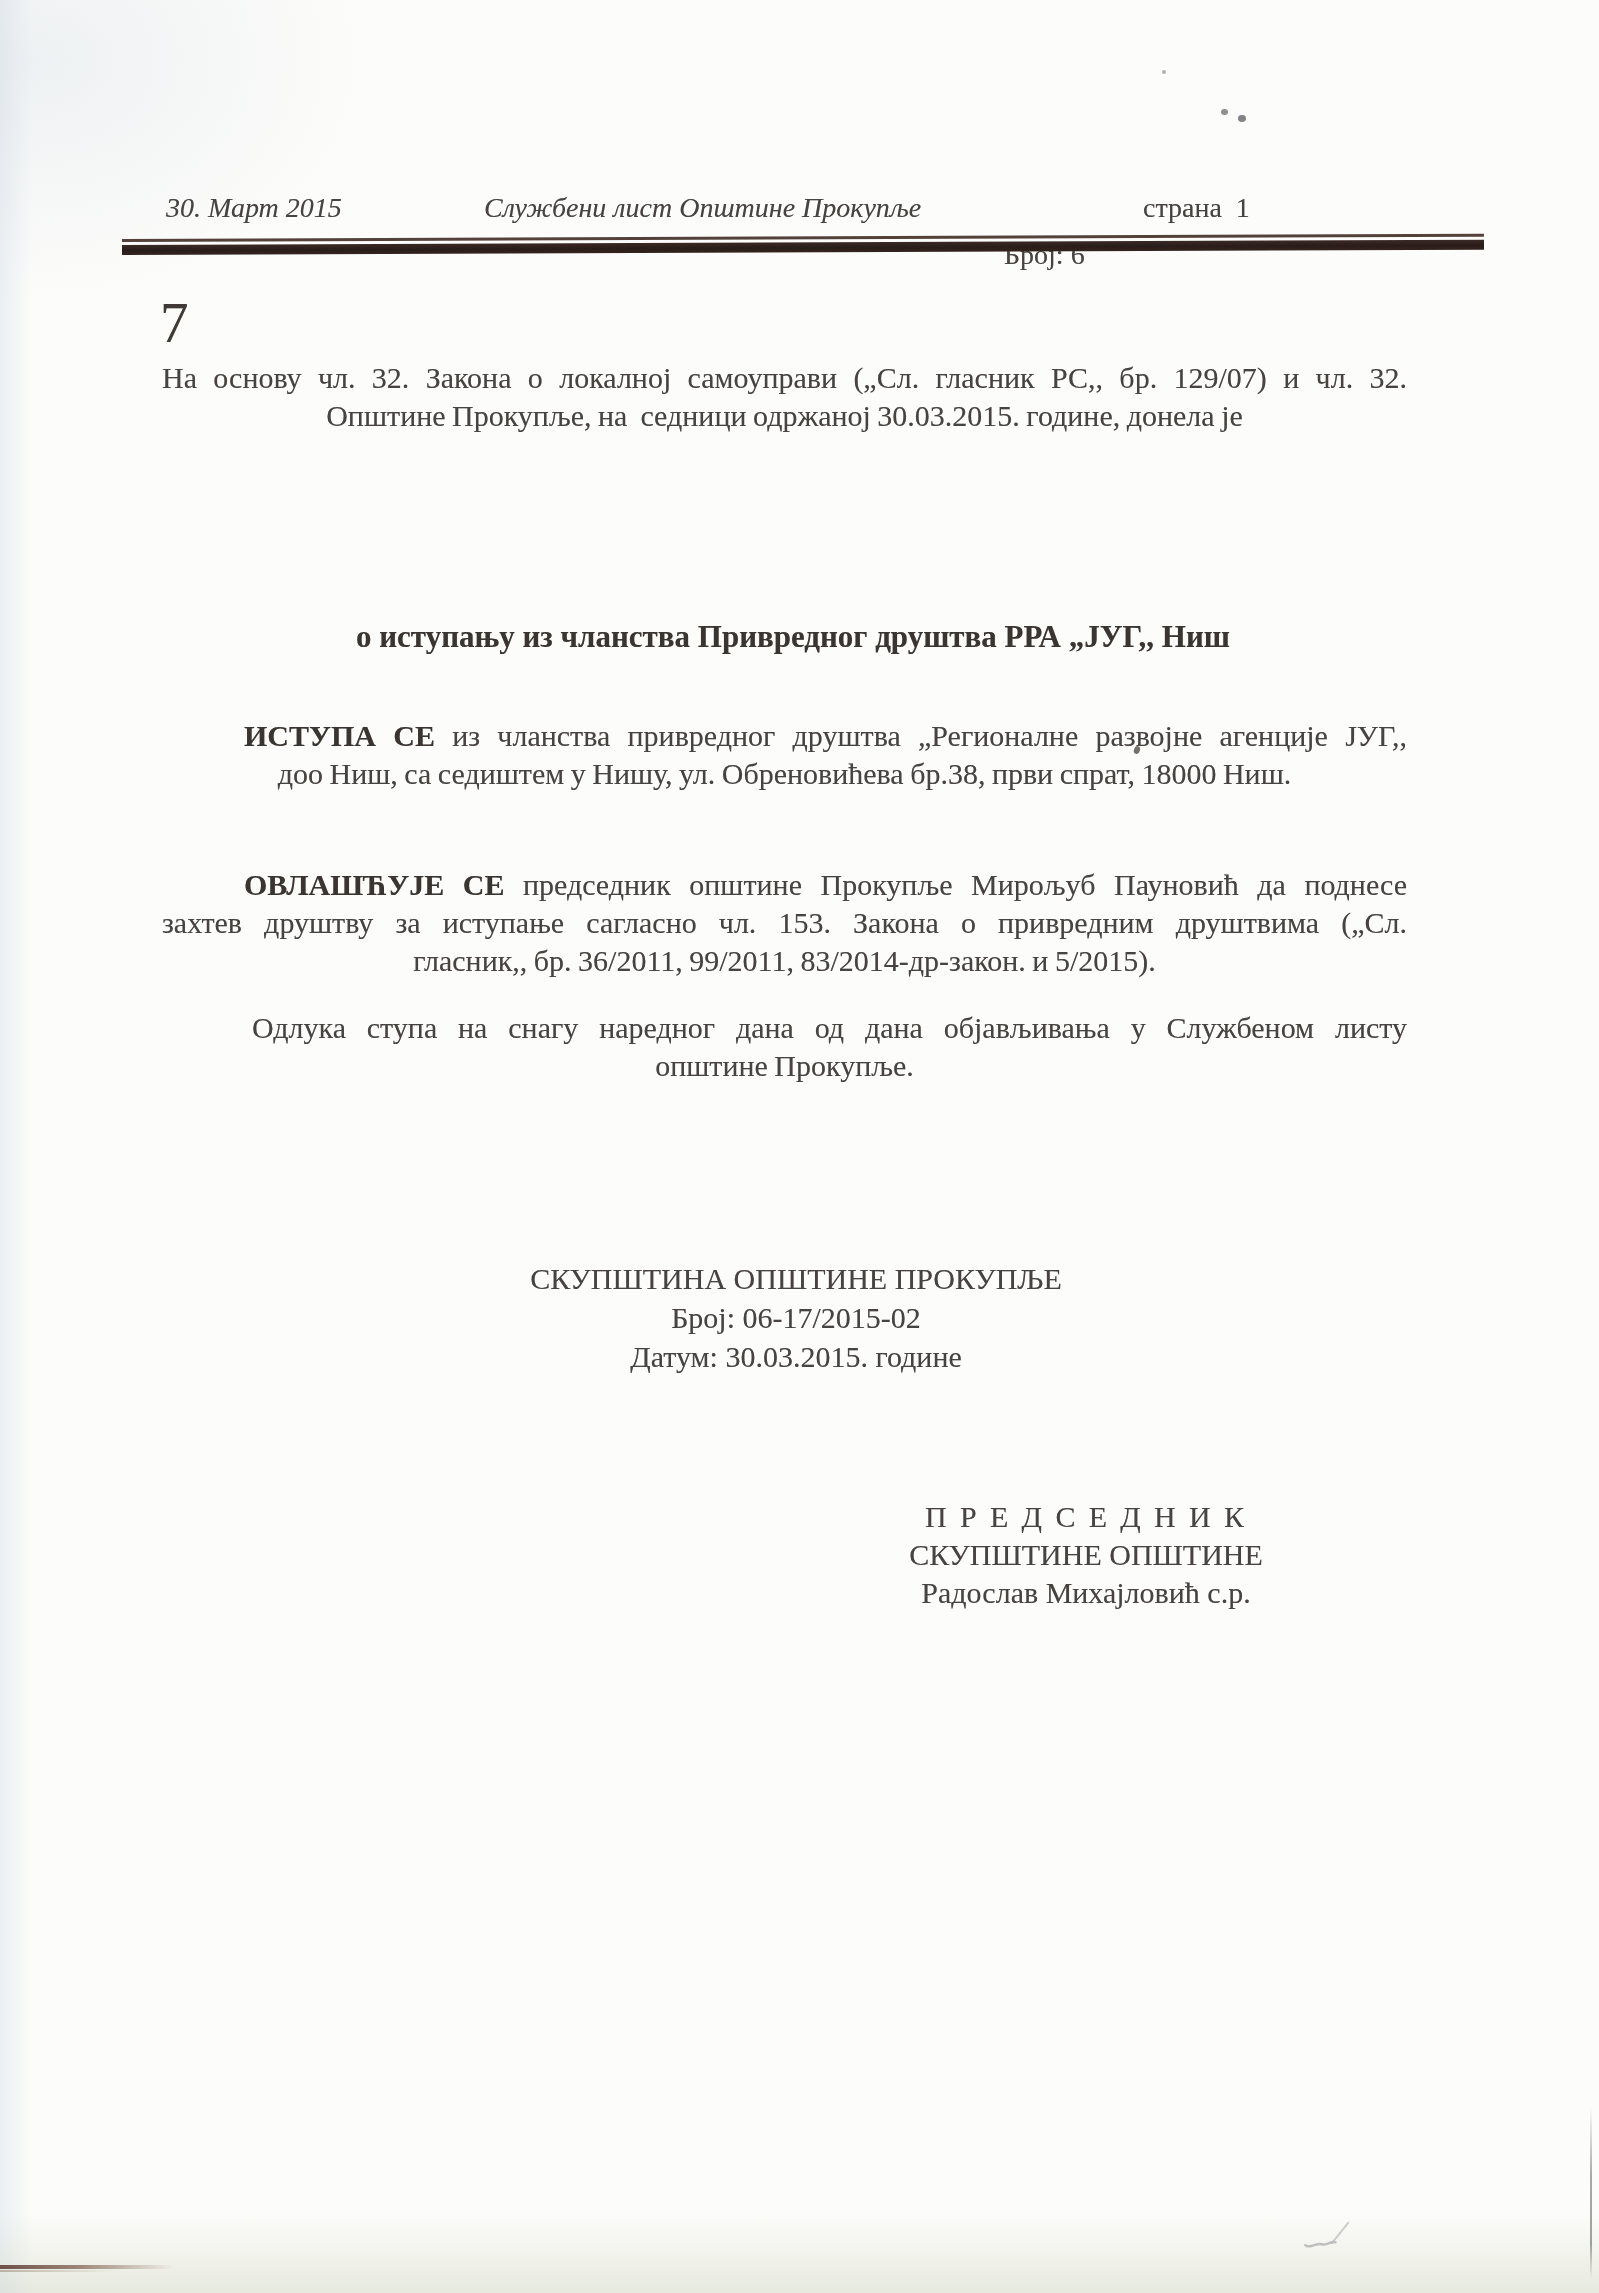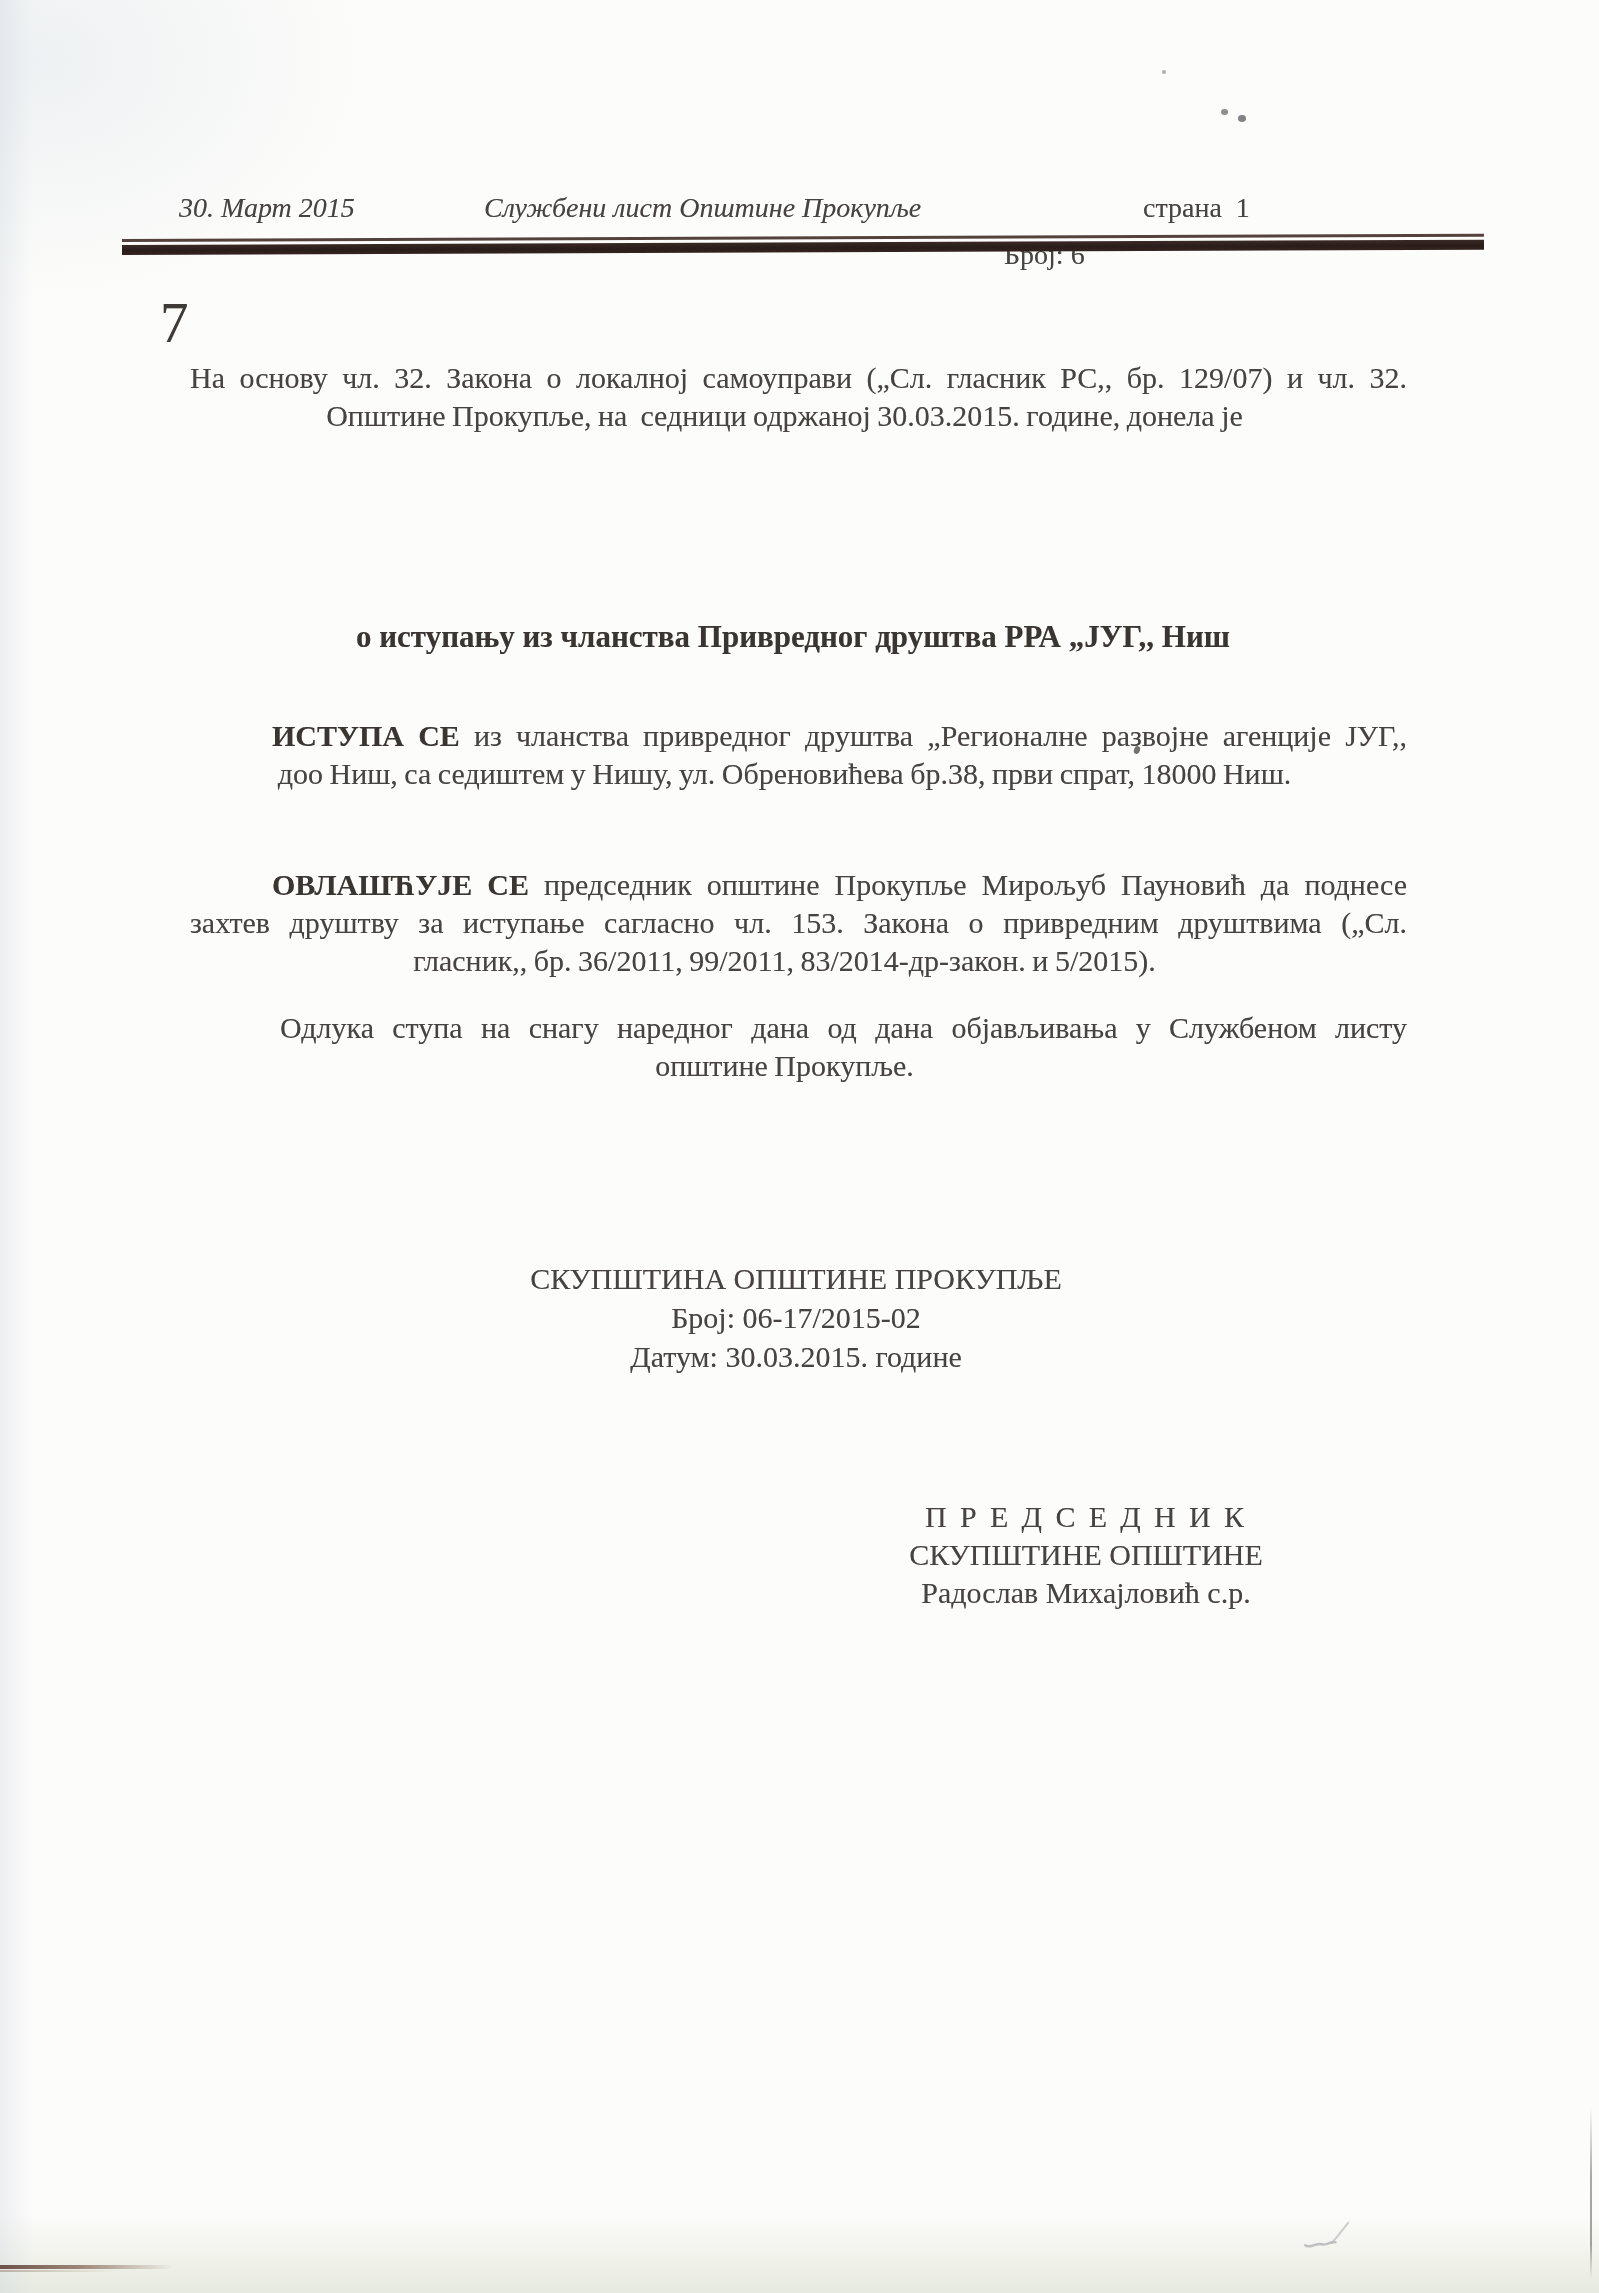--- a/index.html
+++ b/index.html
@@ -18,36 +18,36 @@
     pointer-events:none;
   }
   .corner-haze {
     position:absolute; left:0; top:0; width:412px; height:333px;
     background:radial-gradient(ellipse at 8% 18%, rgba(188,202,218,.22), rgba(188,202,218,0) 62%);
     pointer-events:none;
   }
   .doc-text { text-shadow:0 0 0.6px rgba(71,67,64,.38); }
 
   
-  .hdr-date   { position:absolute; left:179px;  top:192px; font-size:28px; font-style:italic; }
+  .hdr-date   { position:absolute; left:166px;  top:192px; font-size:28px; font-style:italic; }
   .hdr-gazette{ position:absolute; left:484px;  top:192px; font-size:28px; font-style:italic; }
   .hdr-issue  { position:absolute; left:1004px; top:192px; font-size:28px;margin-top:47px; }
   .hdr-page   { position:absolute; left:1143px; top:192px; font-size:28px; white-space:pre; }
 
   
   .rule { position:absolute; left:122px; top:239px; width:1362px; transform:rotate(-0.22deg); transform-origin:left center; }
   .rule-thin  { height:2.9px;  background:#55413b; margin-bottom:2.9px; }
   .rule-thick { height:9.8px; background:linear-gradient(180deg,#3a2a26,#291c19 55%,#35241f); }
 
   
   .act-no { position:absolute; left:160px; top:294px; font-size:57px; line-height:57px; color:#3f3a36; }
 
   
   .para { position:absolute; left:162px; width:1245px; font-size:30px; line-height:38px; word-spacing:-1px; }
-  .jline { text-align:justify; text-align-last:justify;margin-left:28px; }
+  .jline { text-align:justify; text-align-last:justify; }
   .lline { text-align:center; white-space:pre-wrap; }
   .indent { padding-left:82px; }
   .indent2 { padding-left:90px; }
   .lead { font-weight:bold; color:#3a3531; }
 
   .preamble { top:359px; }
   .clause1  { top:717px; }
   .clause2  { top:866px; }
   .clause3  { top:1009px; }
 

